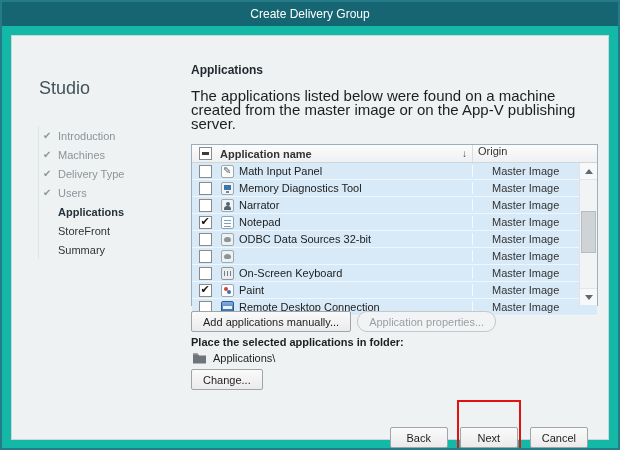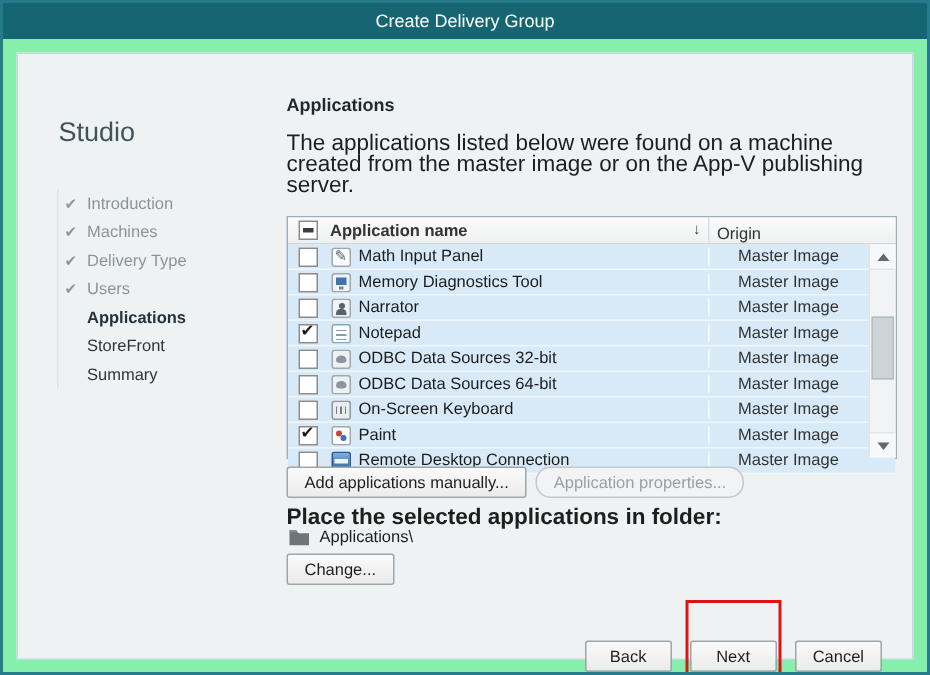--- a/index.html
+++ b/index.html
@@ -1,16 +1,16 @@
 <!DOCTYPE html>
 <html><head>
 <meta charset="utf-8">
 <style>
   html,body{margin:0;padding:0;background:#fff;}
-  .app{position:relative;width:620px;height:450px;box-sizing:border-box;border:2px solid #257b89;background:#86efac;font-family:"Liberation Sans",sans-serif;overflow:hidden;}
+  .app{position:relative;width:620px;height:450px;box-sizing:border-box;border:2px solid #257b89;background:#14b8a6;font-family:"Liberation Sans",sans-serif;overflow:hidden;}
 
   
   .titlebar{position:absolute;left:0;top:0;right:0;height:24px;background:#156672;color:#fff;
     font-size:12px;line-height:24px;text-align:center;}
 
   
   .panel{position:absolute;left:9px;right:9px;top:33px;bottom:8px;background:#eef2f3;border:1px solid #ccd6da;}
 
   
   .brand{position:absolute;left:27px;top:42px;font-size:18px;color:#42525b;}
@@ -26,21 +26,21 @@
   .heading{position:absolute;top:27px;left:0;font-size:12px;font-weight:bold;color:#1e282e;}
   .desc{position:absolute;top:53px;left:0;width:100%;font-size:15px;line-height:14px;color:#1e1e1e;}
   .select-label{position:absolute;top:92px;left:0;font-size:11px;font-weight:bold;color:#1e1e1e;margin-top:28px;}
 
   
   .table{position:absolute;top:108px;left:0;width:100%;height:162px;background:#fff;border:1px solid #9db0b9;box-sizing:border-box;}
   .thead{height:18px;display:flex;background:linear-gradient(#fcfcfc,#eef0f1);border-bottom:1px solid #cfd6d9;box-sizing:border-box;font-size:11px;color:#333;}
   .h-check{width:26px;display:flex;align-items:center;justify-content:center;}
   .h-name{width:254px;display:flex;align-items:center;font-weight:bold;padding-left:2px;box-sizing:border-box;}
   .sort{margin-left:auto;margin-right:5px;font-size:10px;font-weight:normal;color:#444;}
-  .h-origin{flex:1;display:flex;align-items:flex-end;padding-left:5px;border-left:1px solid #d9dee1;font-weight:normal;color:#333;}
+  .h-origin{flex:1;display:flex;align-items:flex-start;padding-left:5px;border-left:1px solid #d9dee1;font-weight:normal;color:#333;}
   .tbody{position:relative;height:174px;overflow:hidden;}
   .trow{height:17px;display:flex;align-items:center;background:#d8eaf7;border-bottom:1px solid #f0f7fc;box-sizing:border-box;font-size:11px;color:#1c1c1c;}
   .cell-check{width:26px;display:flex;justify-content:center;}
   .cell-name{width:254px;display:flex;align-items:center;box-sizing:border-box;overflow:hidden;white-space:nowrap;}
   .cell-origin{flex:1;padding-left:19px;color:#333;border-left:1px solid rgba(255,255,255,.75);}
   .checkbox{width:13px;height:13px;background:#fff;border:1px solid #8b8b8b;box-sizing:border-box;display:flex;align-items:center;justify-content:center;}
   .checkmark{font-size:11px;line-height:1;color:#1a1a1a;margin-top:-1px;}
   .indet{width:7px;height:3px;background:#3c3c3c;}
 
   
@@ -73,21 +73,21 @@
   .app-icon[data-icon="paint"]::after{content:"";position:absolute;right:2px;bottom:2px;width:4px;height:4px;border-radius:50%;background:#3c6fc1;}
   .app-icon[data-icon="remote-desktop"]{background:linear-gradient(#7fb0e0,#2f649f);border:1px solid #2a5a8f;}
   .app-icon[data-icon="remote-desktop"]::after{content:"";position:absolute;left:1px;right:1px;top:4px;height:3px;background:#eaf2fa;}
 
   
   .btn{height:21px;padding:0 11px;font-size:11px;font-family:inherit;color:#1e1e1e;
     background:linear-gradient(#fafafa,#ebebeb);border:1px solid #9fa6aa;border-radius:2px;}
   .btn.disabled{color:#9aa0a4;border-color:#c3c8cb;background:#f2f3f4;border-radius:10px;}
   .btn.std{min-width:58px;margin-top:24px;}
   .row-buttons{position:absolute;top:275px;left:0;display:flex;gap:6px;}
-  .folder-label{position:absolute;top:300px;left:0;font-size:15px;font-weight:bold;color:#1e1e1e;}
+  .folder-label{position:absolute;top:300px;left:0;font-size:11px;font-weight:bold;color:#1e1e1e;}
   .folder-row{position:absolute;top:316px;left:1px;display:flex;align-items:flex-end;gap:6px;font-size:11px;color:#1e1e1e;}
   .change{position:absolute;top:333px;left:0;}
 
   
   .footer{position:absolute;right:20px;top:364px;display:flex;align-items:center;gap:9px;}
   .next-highlight{display:inline-flex;border:2px solid #e01212;padding:1px;}
 </style>
 </head>
 <body>
 
@@ -214,21 +214,20 @@
             <span class="cell-origin">Master Image</span>
           </div>
           <div class="trow">
             <span class="cell-check">
                 <span class="checkbox">
                   <span class="checkmark"></span>
                 </span>
               </span>
             <span class="cell-name">
                 <span class="app-icon" data-icon="odbc"></span>
-                <span>ODBC Data Sources 64-bit</span>
               </span>
             <span class="cell-origin">Master Image</span>
           </div>
           <div class="trow">
             <span class="cell-check">
                 <span class="checkbox">
                   <span class="checkmark"></span>
                 </span>
               </span>
             <span class="cell-name">

